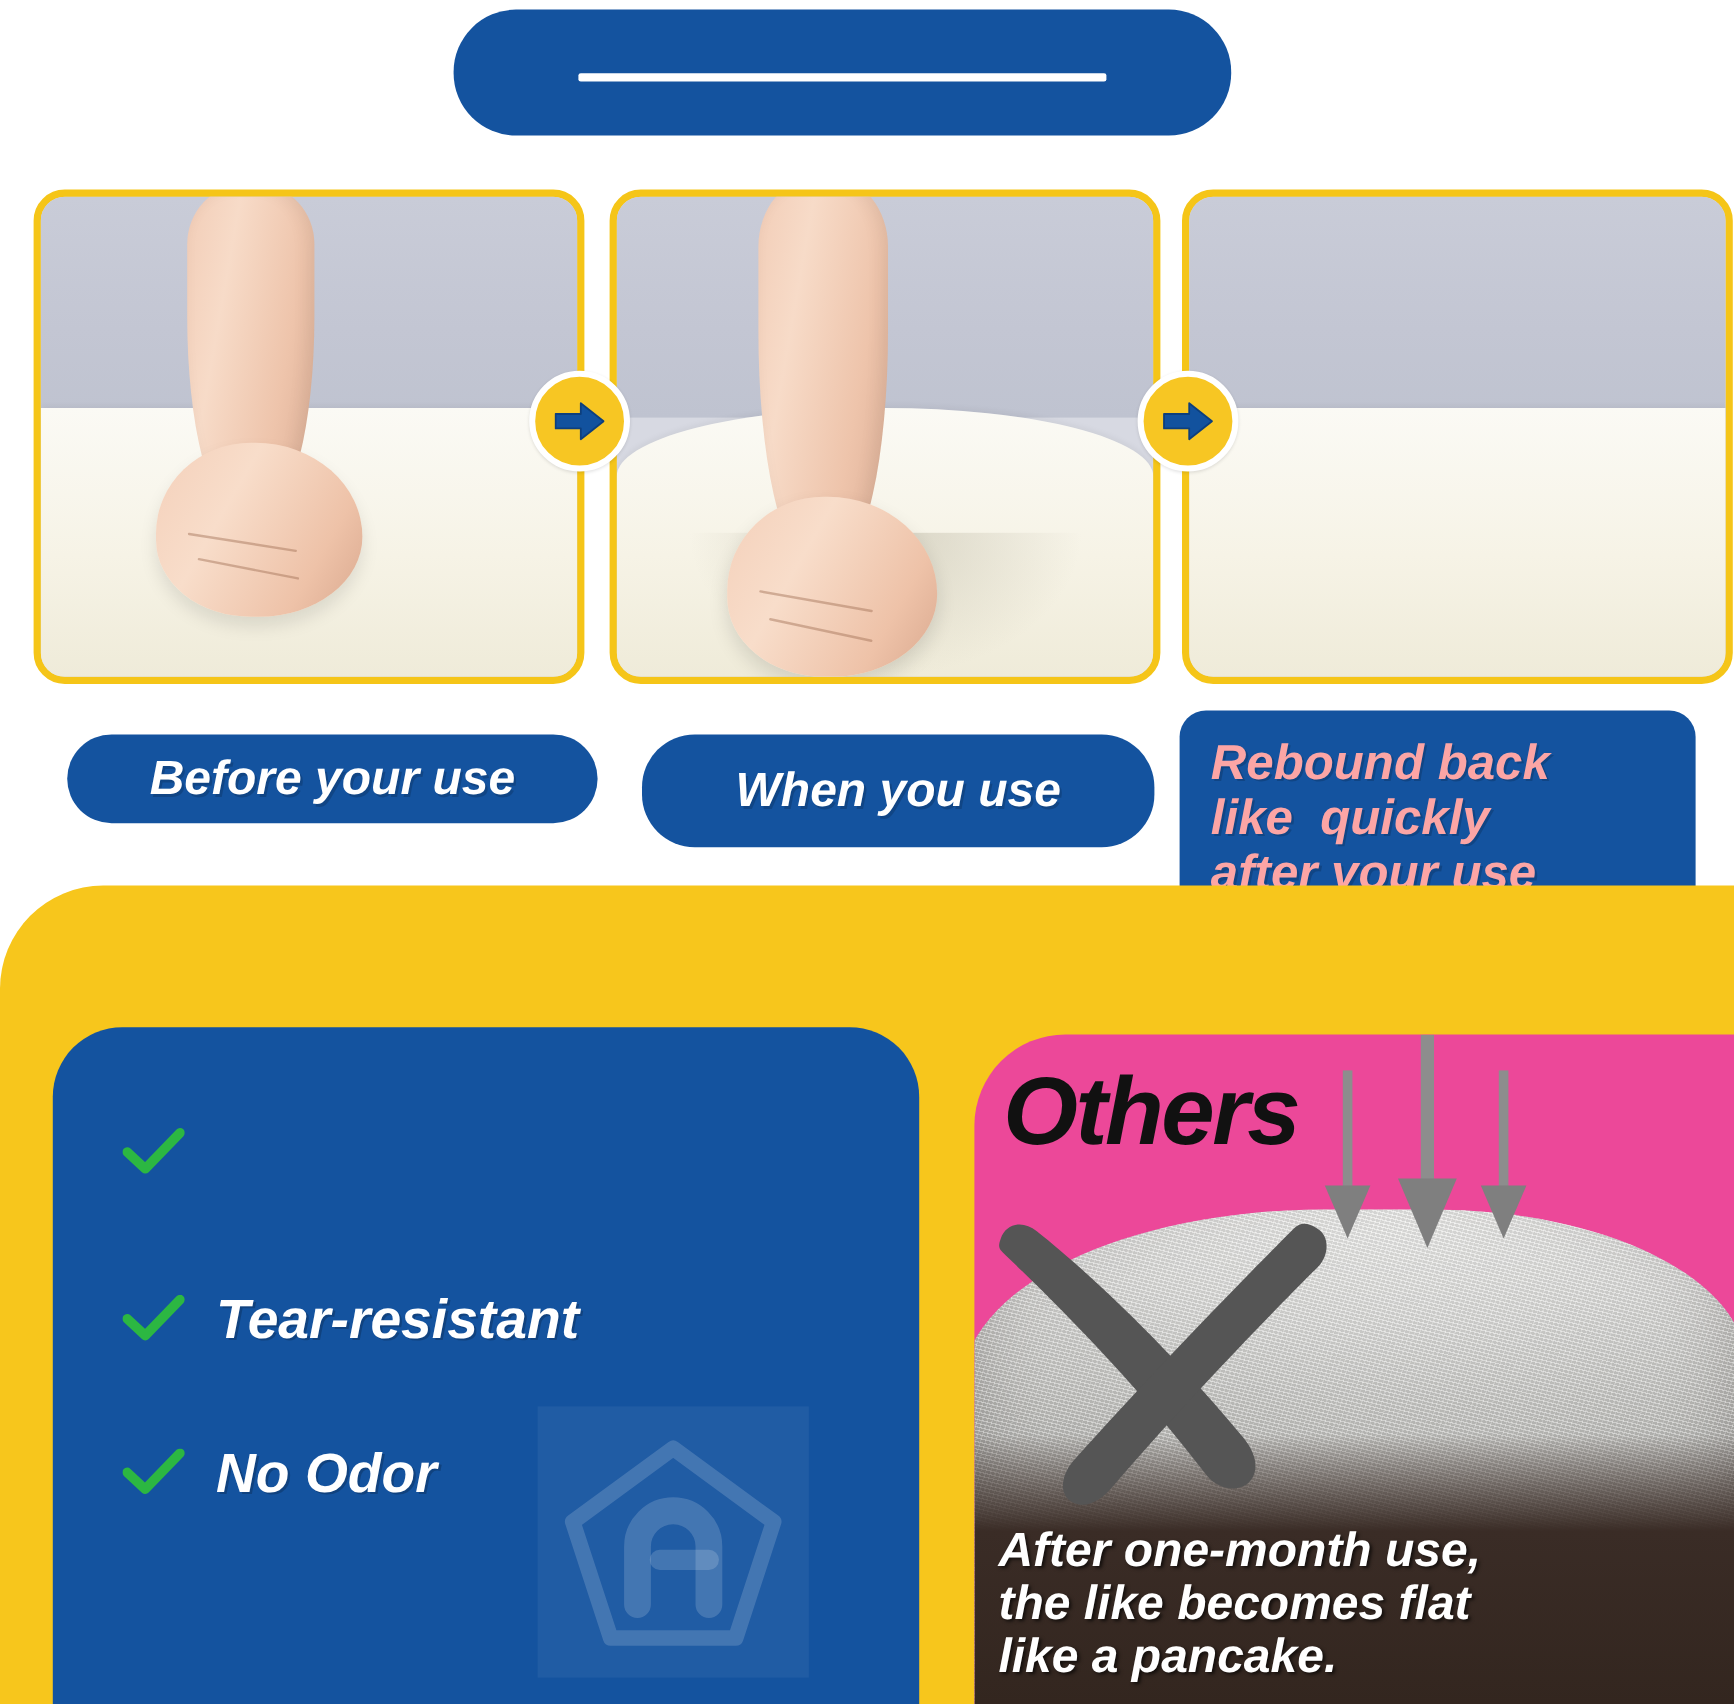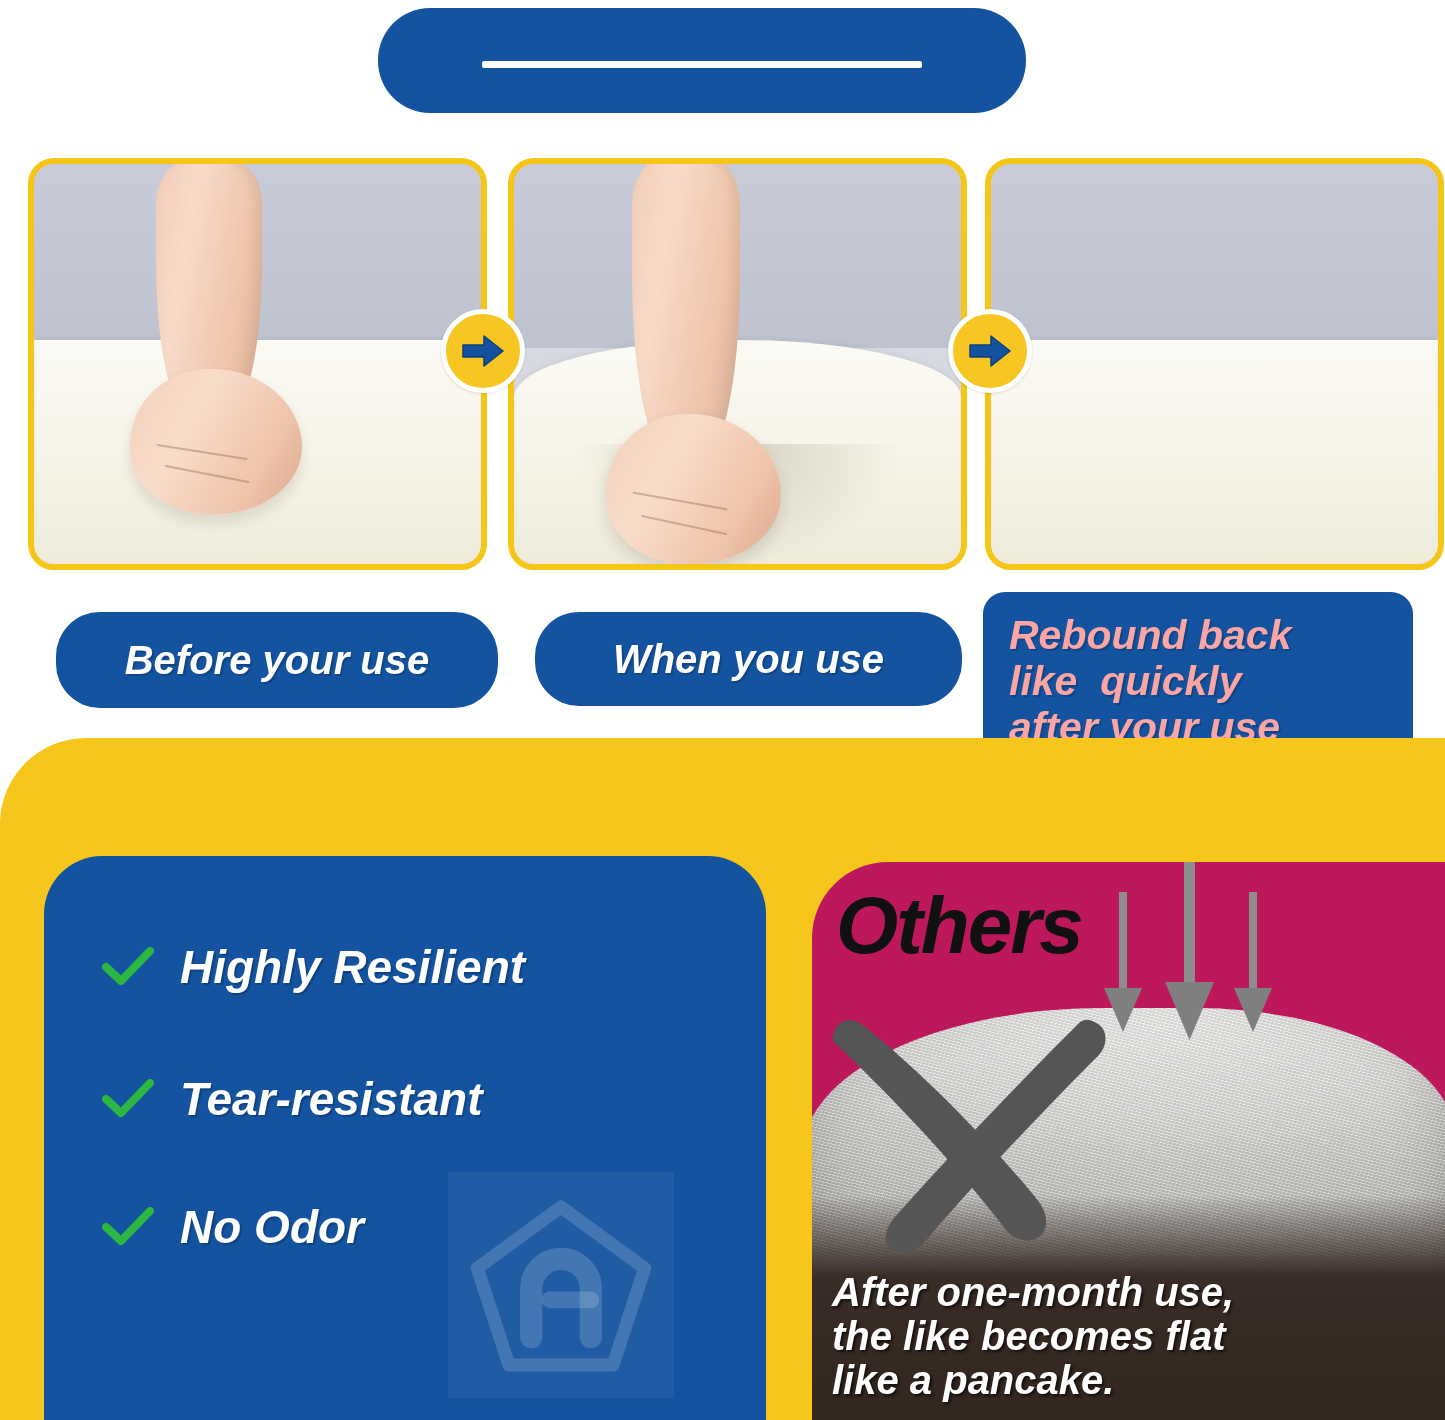--- a/index.html
+++ b/index.html
@@ -79,21 +79,21 @@
   
   .step-pill{
     position:absolute;background:#14539f;border-radius:44px;
     display:flex;align-items:center;justify-content:center;
     padding:0 26px;
   }
   .step-pill .lbl{
     color:#ffffff;font-size:40px;font-weight:bold;font-style:italic;
     white-space:nowrap;text-shadow:2px 2px 0 rgba(0,0,0,.16);
   }
-  .pill-1{left:56px;top:612px;width:390px;height:96px;}
+  .pill-1{left:56px;top:612px;width:390px;height:74px;}
   .pill-2{left:535px;top:612px;width:375px;height:94px;}
   .box-3{
     position:absolute;left:983px;top:592px;width:430px;height:180px;
     background:#14539f;border-radius:22px;
     display:flex;flex-direction:column;justify-content:center;
     padding-left:26px;box-sizing:border-box;
   }
   .box-3 .ln{
     color:#fca5a5;font-size:41px;font-weight:bold;font-style:italic;
     line-height:1.12;white-space:pre;text-shadow:2px 2px 0 rgba(0,0,0,.16);
@@ -121,21 +121,21 @@
   }
   .watermark{
     position:absolute;left:404px;top:316px;width:226px;height:226px;
     background:rgba(255,255,255,.055);
     display:flex;align-items:center;justify-content:center;
   }
 
   
   .others-panel{
     position:absolute;left:812px;top:862px;width:633px;height:558px;
-    background:#be185d;border-top-left-radius:76px;overflow:hidden;
+    background:#ec4899;border-top-left-radius:76px;overflow:hidden;
   }
   .others-title{
     position:absolute;left:24px;top:24px;
     color:#111111;font-size:80px;font-weight:bold;font-style:italic;
     letter-spacing:-2px;line-height:1;z-index:4;
   }
   .press-arrows{position:absolute;left:278px;top:0px;width:200px;height:180px;z-index:3;}
   .foam-block{
     position:absolute;left:0;right:0;top:120px;bottom:0;overflow:hidden;
   }
@@ -242,21 +242,20 @@
         <path d="M50 6 L95 39 L78 91 H22 L5 39 Z" fill="none" stroke="rgba(255,255,255,.16)" stroke-width="7" stroke-linejoin="round"></path>
         <path d="M34 76 V50 a16 16 0 0 1 32 0 V76" fill="none" stroke="rgba(255,255,255,.16)" stroke-width="12" stroke-linecap="round"></path>
         <path d="M44 56 H66" stroke="rgba(255,255,255,.16)" stroke-width="9" stroke-linecap="round"></path>
       </svg>
     </div>
 
     <div class="feature f1">
       <svg class="check" viewBox="0 0 52 40">
         <path d="M4 20 L19 34 L48 4" fill="none" stroke="#2cb742" stroke-width="8" stroke-linecap="round" stroke-linejoin="round"></path>
       </svg>
-      <span class="ftxt">Highly Resilient</span>
     </div>
 
     <div class="feature f2">
       <svg class="check" viewBox="0 0 52 40">
         <path d="M4 20 L19 34 L48 4" fill="none" stroke="#2cb742" stroke-width="8" stroke-linecap="round" stroke-linejoin="round"></path>
       </svg>
       <span class="ftxt">Tear-resistant</span>
     </div>
 
     <div class="feature f3">

